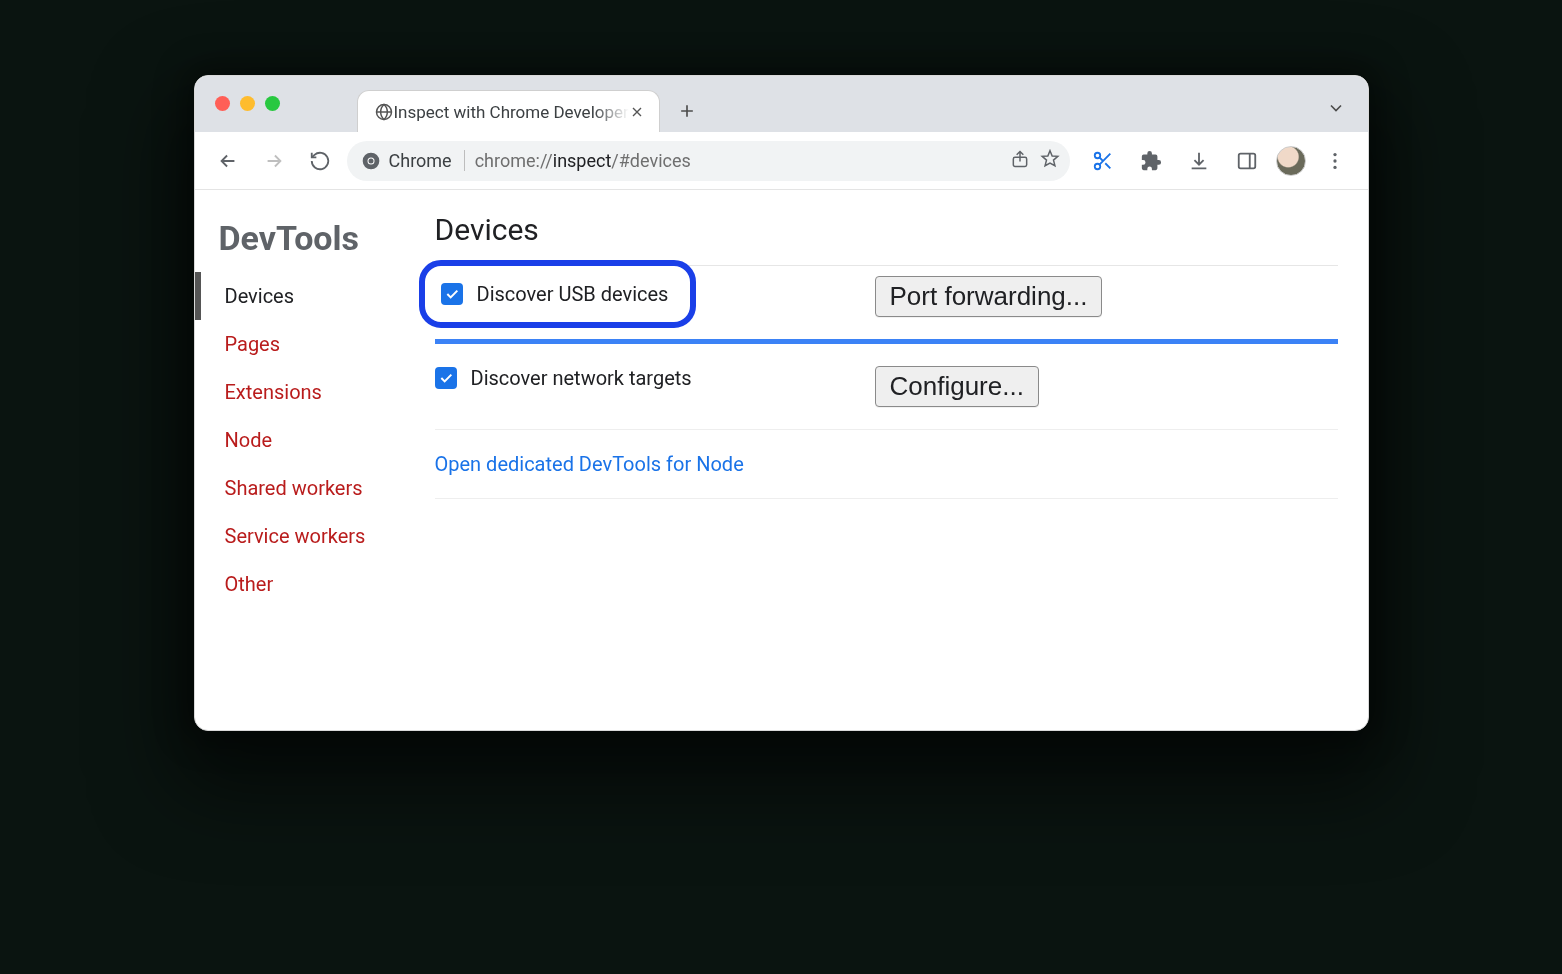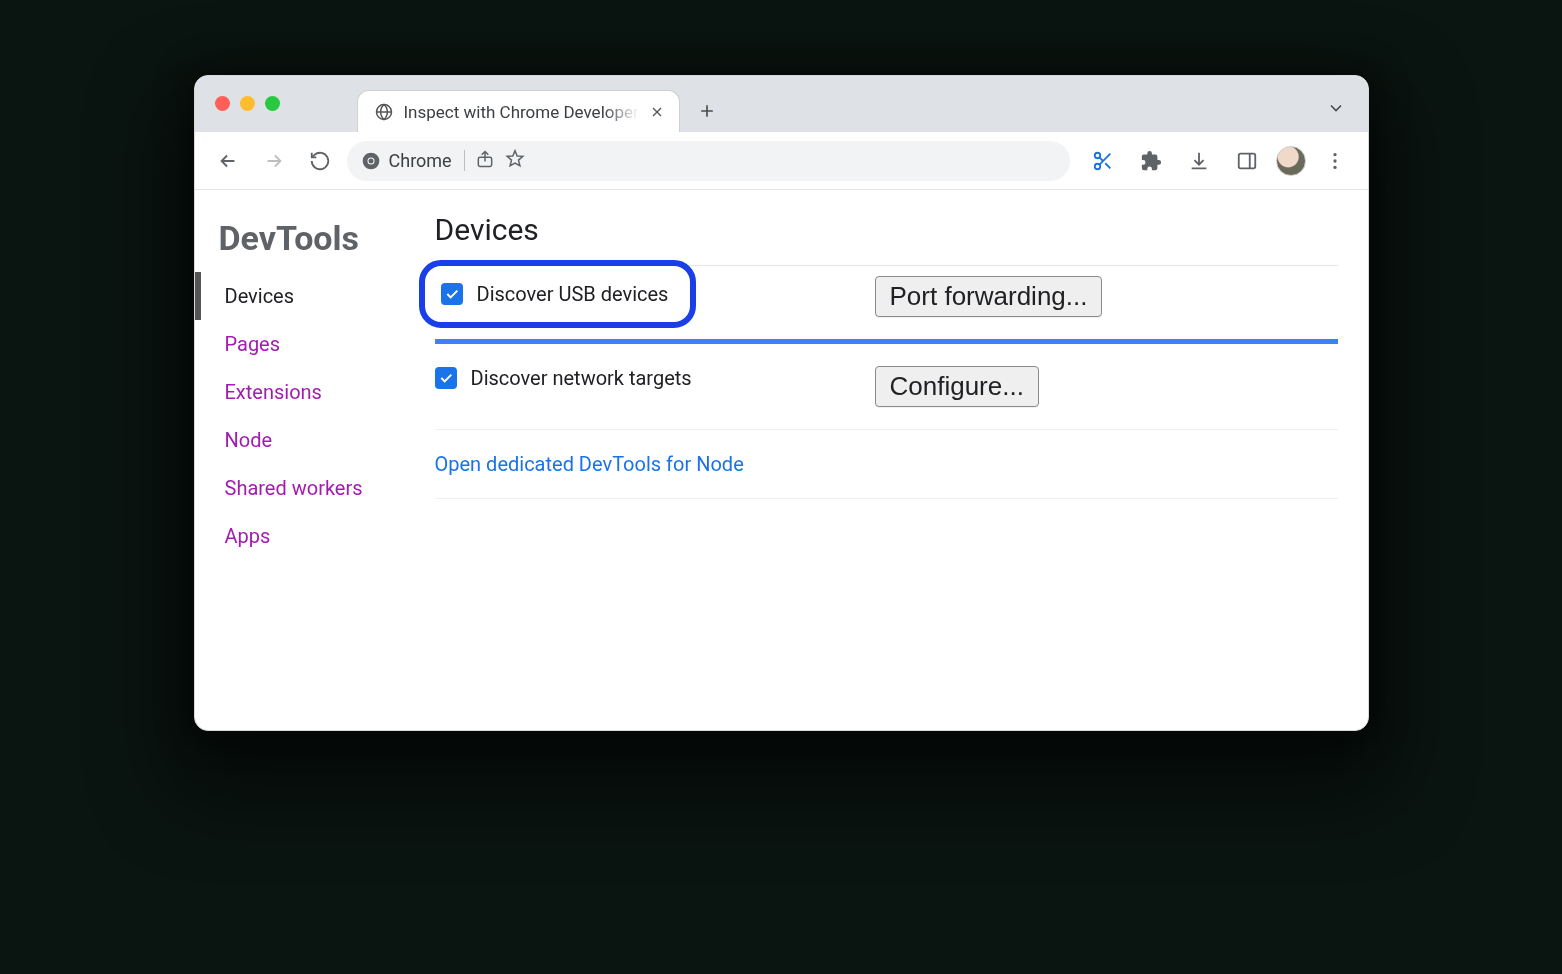--- a/index.html
+++ b/index.html
@@ -48,21 +48,20 @@
     height: 100%;
     gap: 0;
   }
   .tab {
     display: flex;
     align-items: center;
     height: 42px;
     background: #fff;
     border-radius: 12px 12px 0 0;
     padding: 0 14px 0 16px;
-    gap: 10px;
     min-width: 300px;
     max-width: 420px;
     font-size: 17px;
     color: #3c4043;
     position: relative;
     border: 1px solid #cfcfcf;
     border-bottom: none;
   }
   .tab .favicon { width: 20px; height: 20px; color: #555; flex-shrink:0;}
   .tab .title { white-space: nowrap; overflow: hidden; text-overflow: clip; flex:1; -webkit-mask-image: linear-gradient(to right, black 85%, transparent 100%);}
@@ -139,21 +138,21 @@
   .sidebar h1 {
     font-size: 34px;
     font-weight: 700;
     color: #5f6368;
     padding: 0 24px 14px 24px;
   }
   .side-item {
     display:block;
     padding: 12px 24px;
     font-size: 20px;
-    color:#a21caf;
+    color:#b91c1c;
     cursor:pointer;
     border-left: 6px solid transparent;
   }
   .side-item.active {
     color:#202124;
     border-left-color:#555;
     background:#fff;
     font-weight:400;
   }
   .main {
@@ -272,20 +271,23 @@
       <span class="chip">
         <span class="chrome-logo">
           <svg viewBox="0 0 24 24">
               <circle cx="12" cy="12" r="10" fill="#5f6368"></circle>
               <circle cx="12" cy="12" r="4.2" fill="#fff"></circle>
               <circle cx="12" cy="12" r="3" fill="#5f6368"></circle>
             </svg>
         </span>
         <span>Chrome</span>
       </span>
+      <span class="addr">
+        <span class="dim">chrome</span><span class="dim">://</span><b>inspect</b><span class="dim">/#devices</span>
+      </span>
       <span class="tail">
         <span>
           <svg viewBox="0 0 24 24" fill="none" stroke="currentColor" stroke-width="1.8">
               <path d="M12 3v12M8 7l4-4 4 4"></path>
               <rect x="4" y="10" width="16" height="11" rx="2"></rect>
             </svg>
         </span>
         <span>
           <svg viewBox="0 0 24 24" fill="none" stroke="currentColor" stroke-width="1.8">
               <path d="M12 2l2.6 6.3 6.8.5-5.2 4.5 1.7 6.7L12 16.8 6.1 20l1.7-6.7L2.6 8.8l6.8-.5z"></path>
@@ -330,21 +332,22 @@
   </div>
 
   <div class="content">
     <div class="sidebar">
       <h1>DevTools</h1>
       <a class="side-item active">Devices</a>
       <a class="side-item">Pages</a>
       <a class="side-item">Extensions</a>
       <a class="side-item">Node</a>
       <a class="side-item">Shared workers</a>
-      <a class="side-item">Apps</a>
+      <a class="side-item">Service workers</a>
+      <a class="side-item">Other</a>
     </div>
 
     <div class="main">
       <h2>Devices</h2>
 
       <div class="row noborder">
         <div class="left">
           <span class="highlight">
             <span class="chk">
               <svg viewBox="0 0 24 24">

